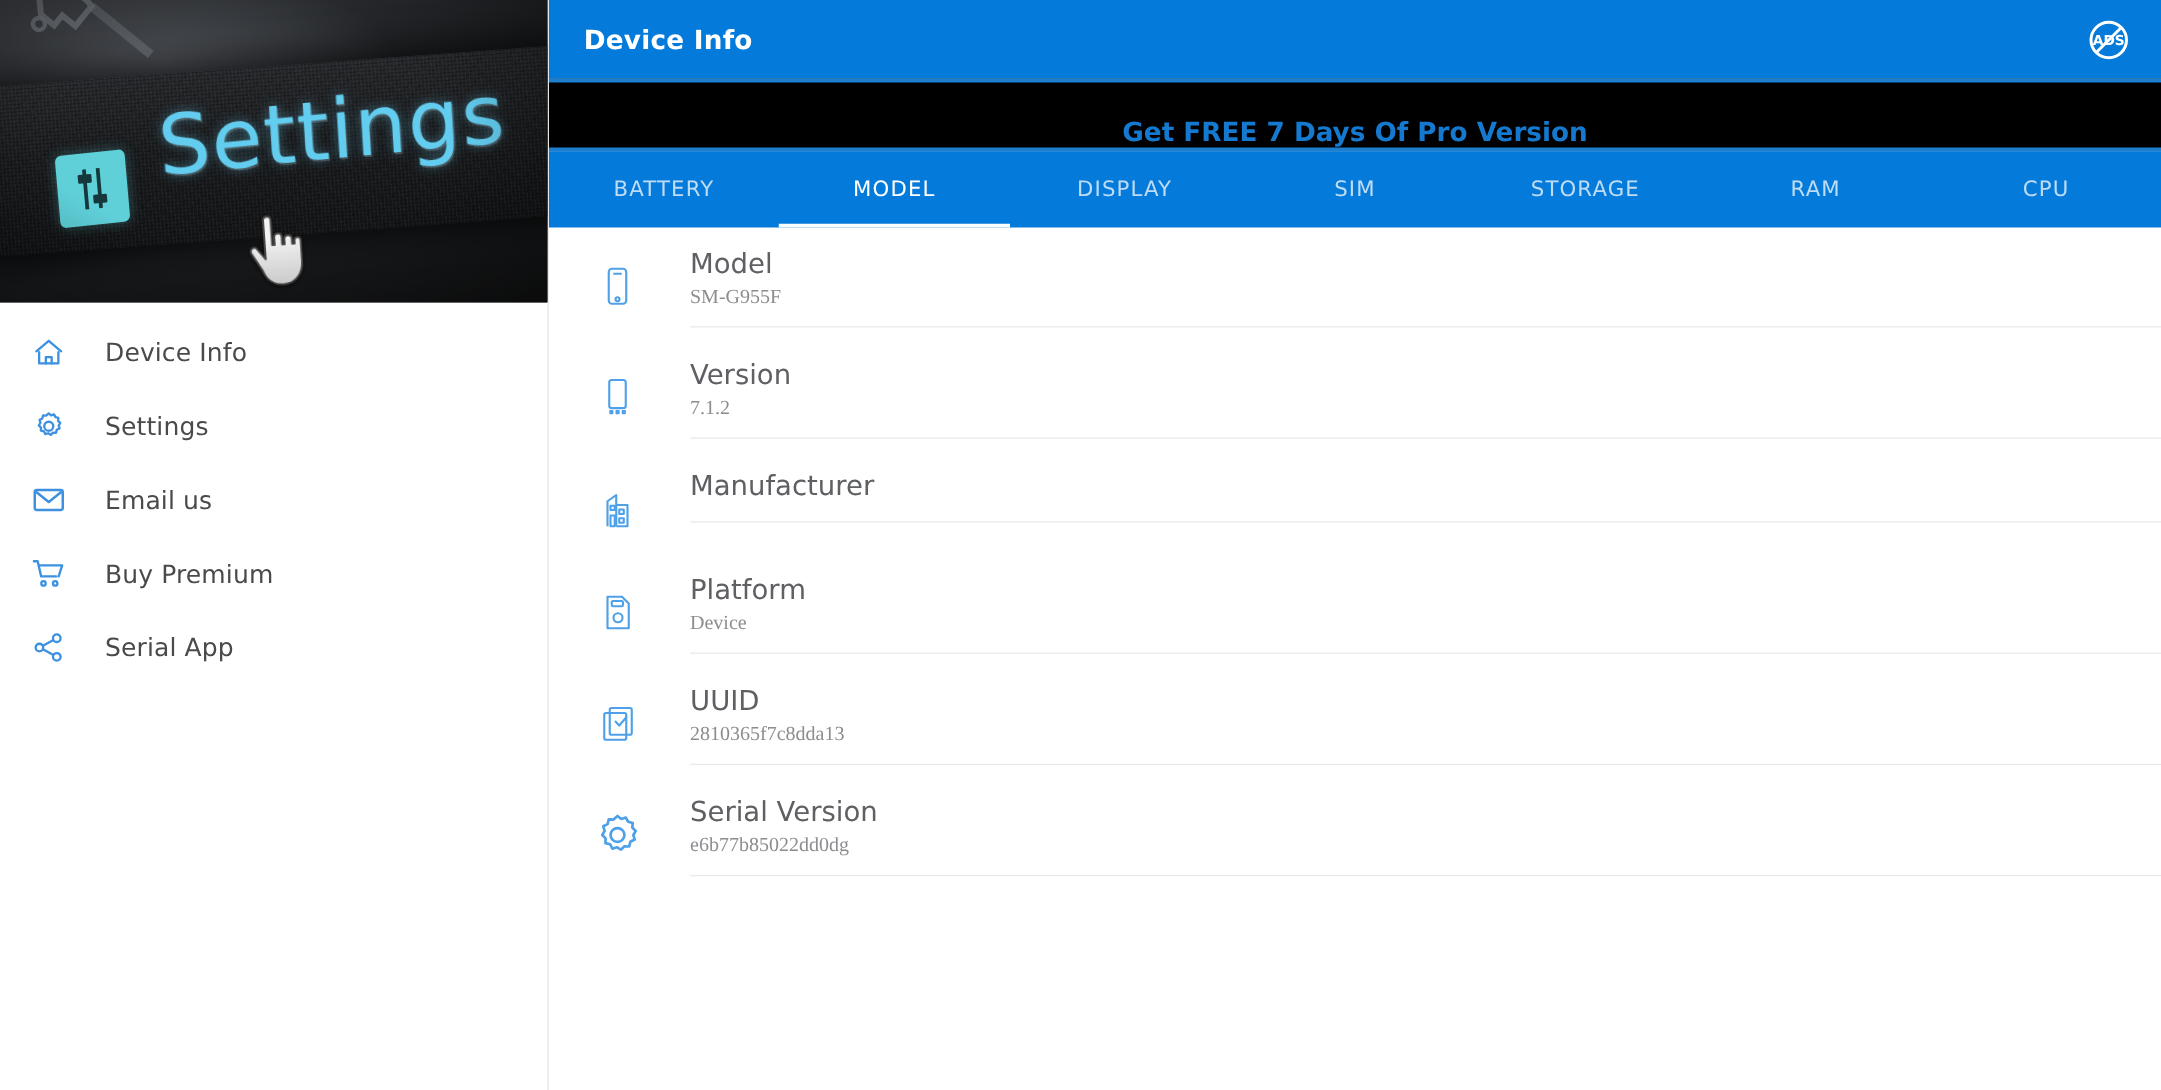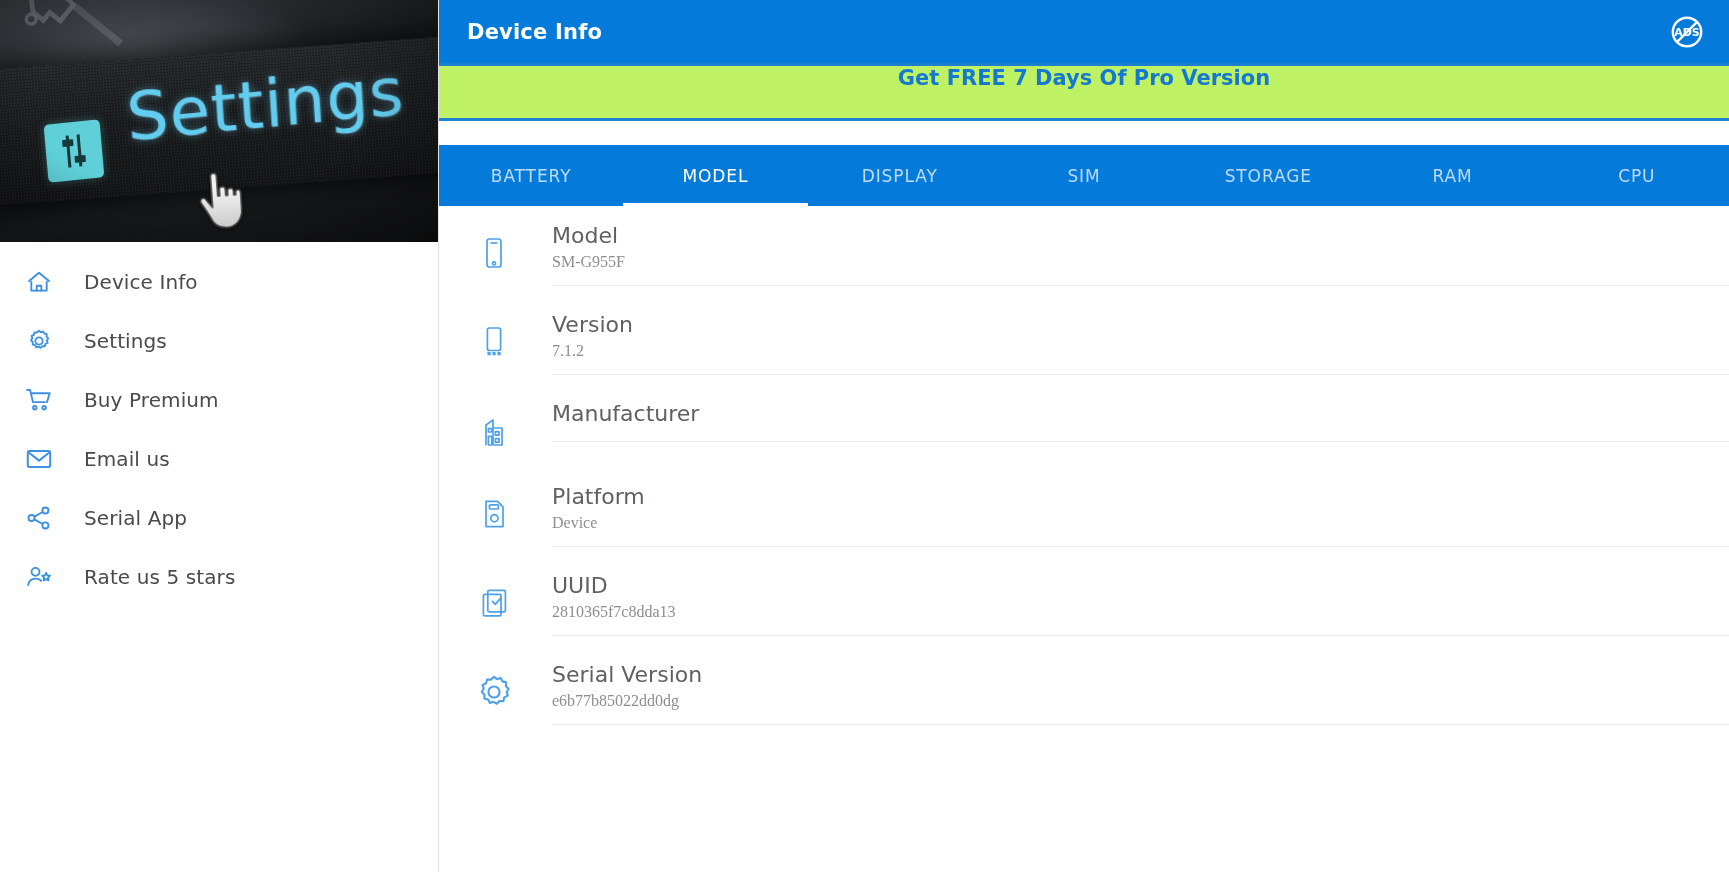--- a/index.html
+++ b/index.html
@@ -162,39 +162,38 @@
   .noads {
     width: 36px; height: 36px;
     flex: 0 0 36px;
     cursor: pointer;
   }
 
   .promo-wrap {
     flex: 0 0 58px;
     border-top: 3px solid #1c7fd0;
     border-bottom: 3px solid #1c7fd0;
-    background: #bef264;
-    display: flex;
-    align-items: flex-start;
+    background: #000000;
+    display: flex;
+    align-items: flex-end;
     justify-content: center;
     cursor: pointer;
   }
   .promo-text {
     color: #1579cf;
     font-size: 21px;
     font-weight: bold;
     font-family: "DejaVu Sans", sans-serif;
   }
 
   .tabs {
     flex: 0 0 61px;
     background: #047bdb;
     display: flex;
     align-items: stretch;
-    margin-top: 24px;
   }
   .tab {
     flex: 1 1 0;
     display: flex;
     align-items: center;
     justify-content: center;
     color: #bfdcf5;
     font-size: 17px;
     letter-spacing: .9px;
     font-family: "DejaVu Sans", sans-serif;
@@ -301,67 +300,57 @@
       </div>
 
       <div class="nav-item">
         <span class="nav-ico">
           <svg width="28" height="28" viewBox="0 0 24 24" fill="none" stroke="currentColor" stroke-width="1.6" stroke-linejoin="round">
             <path d="M12 3.2 l1.6 1.3 2-.6 1 1.8 2 .5 -.2 2.1 1.5 1.4 -1.1 1.8 .6 2 -1.9 .9 -.5 2.1 -2.1 -.1 -1.5 1.5 -1.8 -1.1 -2 .6 -.9 -1.9 -2.1 -.5 .1 -2.1 -1.5 -1.5 1.1 -1.8 -.6 -2 1.9 -.9 .5 -2.1 2.1 .1Z"></path>
             <circle cx="12" cy="12" r="3.1"></circle>
           </svg>
         </span>
         <span class="nav-label">Settings</span>
+      </div>
+
+      <div class="nav-item">
+        <span class="nav-ico">
+          <svg width="28" height="28" viewBox="0 0 24 24" fill="none" stroke="currentColor" stroke-width="1.7" stroke-linejoin="round">
+            <rect x="2.4" y="5.2" width="19.2" height="13.6" rx="1.4"></rect>
+            <path d="M3.2 6.4 L12 13.4 L20.8 6.4"></path>
+          </svg>
+        </span>
+        <span class="nav-label">Email us</span>
       </div>
 
       <div class="nav-item">
         <span class="nav-ico">
           <svg width="28" height="28" viewBox="0 0 24 24" fill="none" stroke="currentColor" stroke-width="1.6" stroke-linecap="round" stroke-linejoin="round">
             <path d="M1.8 3.4 h2.6 l2.4 10.4 h10.4"></path>
             <path d="M5.6 6.2 h15.6 l-2.4 7.6"></path>
             <circle cx="8.4" cy="18.6" r="1.5"></circle>
             <circle cx="16.4" cy="18.6" r="1.5"></circle>
           </svg>
         </span>
         <span class="nav-label">Buy Premium</span>
-      </div>
-
-      <div class="nav-item">
-        <span class="nav-ico">
-          <svg width="28" height="28" viewBox="0 0 24 24" fill="none" stroke="currentColor" stroke-width="1.7" stroke-linejoin="round">
-            <rect x="2.4" y="5.2" width="19.2" height="13.6" rx="1.4"></rect>
-            <path d="M3.2 6.4 L12 13.4 L20.8 6.4"></path>
-          </svg>
-        </span>
-        <span class="nav-label">Email us</span>
       </div>
 
       <div class="nav-item">
         <span class="nav-ico">
           <svg width="28" height="28" viewBox="0 0 24 24" fill="none" stroke="currentColor" stroke-width="1.6">
             <circle cx="17.5" cy="5.6" r="2.6"></circle>
             <circle cx="5.6" cy="12" r="2.6"></circle>
             <circle cx="17.5" cy="18.4" r="2.6"></circle>
             <path d="M8 10.8 L15.2 6.9"></path>
             <path d="M8 13.2 L15.2 17.1"></path>
           </svg>
         </span>
         <span class="nav-label">Serial App</span>
       </div>
 
-      <div class="nav-item">
-        <span class="nav-ico">
-          <svg width="28" height="28" viewBox="0 0 24 24" fill="none" stroke="currentColor" stroke-width="1.6" stroke-linejoin="round">
-            <circle cx="9" cy="7.6" r="3.4"></circle>
-            <path d="M2.6 19.6 c0-4 2.9-6.2 6.4-6.2 c2.2 0 4.1 .9 5.3 2.4"></path>
-            <path d="M18.1 8.4 l1.05 2.15 2.35 .34 -1.7 1.66 .4 2.35 -2.1 -1.1 -2.1 1.1 .4 -2.35 -1.7 -1.66 2.35 -.34 Z"></path>
-          </svg>
-        </span>
-        <span class="nav-label">Rate us 5 stars</span>
-      </div>
 
     </nav>
   </aside>
 
   <section class="main">
 
     <header class="topbar">
       <div class="topbar-title">Device Info</div>
       <span class="noads">
         <svg width="36" height="36" viewBox="0 0 36 36" fill="none">

